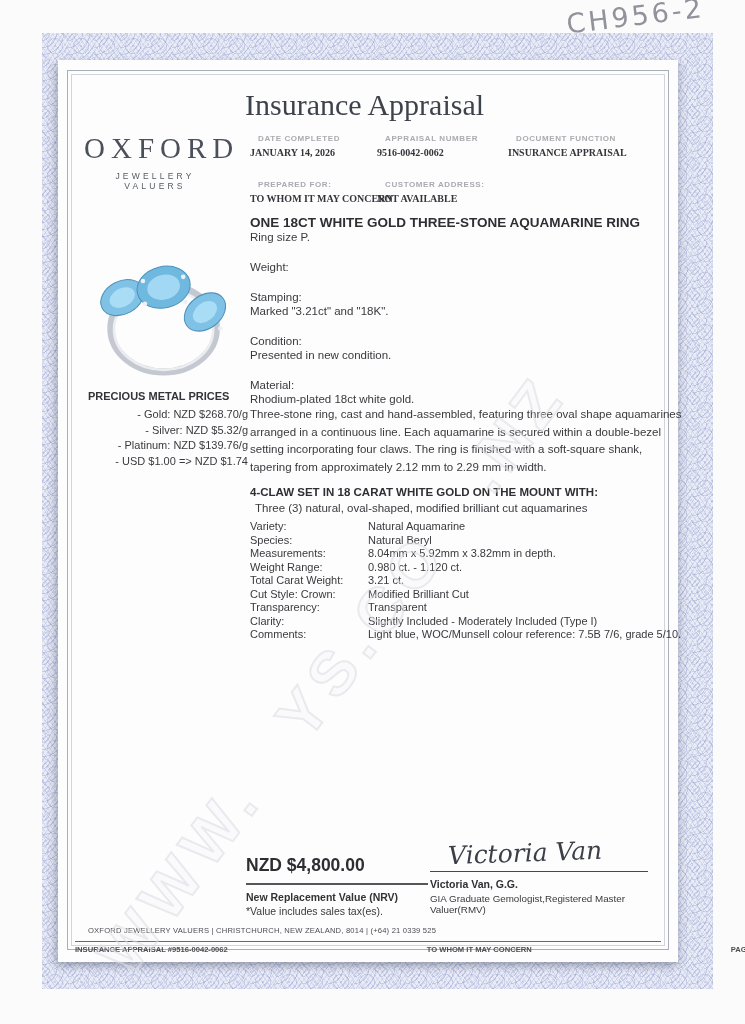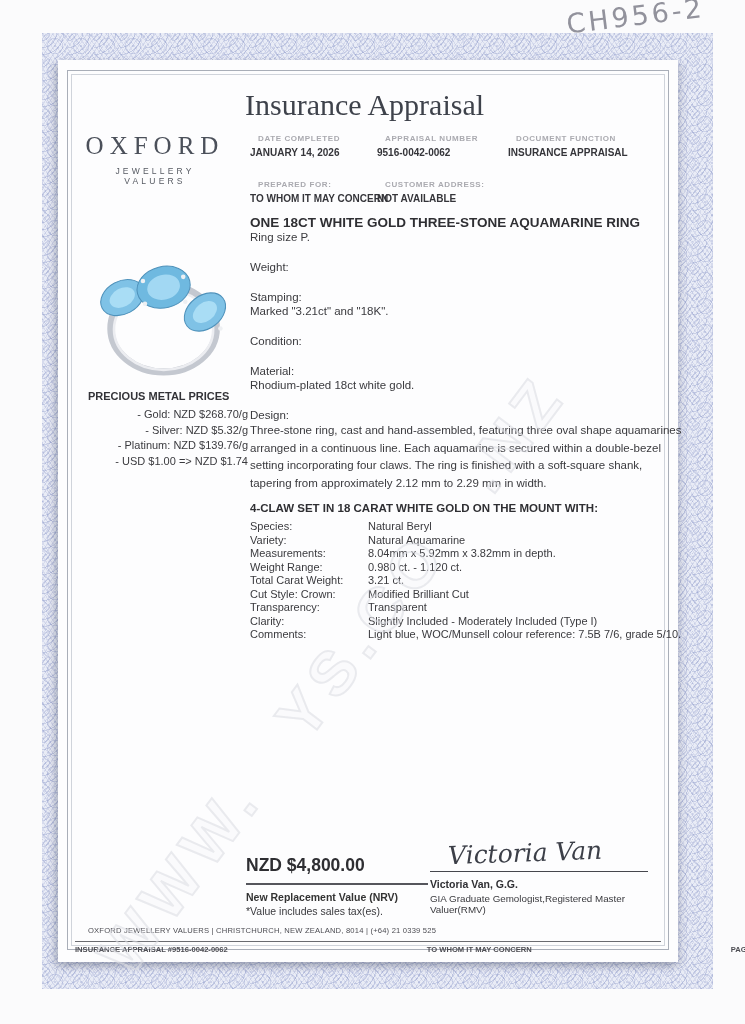--- a/index.html
+++ b/index.html
@@ -27,25 +27,25 @@
 
   
   .watermark{position:absolute;left:26px;top:884px;width:980px;transform:rotate(-53deg);transform-origin:0 0;
     font-size:62px;font-weight:bold;letter-spacing:9px;color:rgba(215,216,224,.12);
     -webkit-text-stroke:2px #dddee4;opacity:.6;white-space:nowrap;pointer-events:none;z-index:5;}
   .watermark span{margin-right:70px;}
 
   
   .doc-title{position:absolute;left:187px;top:28px;font-family:"Liberation Serif",serif;font-size:30px;color:#3e424b;}
   .logo{position:absolute;left:26px;top:72px;width:142px;text-align:center;}
-  .logo-name{font-family:"Liberation Serif",serif;font-size:25px;letter-spacing:6px;color:#4b505a;}
+  .logo-name{font-family:"Liberation Serif",serif;font-size:29px;letter-spacing:6px;color:#4b505a;}
   .logo-tag{font-size:8.5px;letter-spacing:3.2px;color:#565a62;margin-top:6px;}
 
   .meta-label{font-size:8px;letter-spacing:.6px;color:#aaaab0;font-weight:bold;padding-left:8px;}
-  .meta-value{font-size:10px;font-weight:bold;color:#35353a;margin-top:4px;}
+  .meta-value{font-size:10px;font-weight:bold;color:#35353a;margin-top:4px;font-family:Liberation Serif, serif;}
   .meta{position:absolute;}
 
   
   .main-col{position:absolute;left:192px;top:155px;width:438px;color:#3a3a3e;z-index:2;}
   .item-title{font-size:13.5px;font-weight:bold;color:#2f2f33;margin:0;}
   .sec-label{font-size:11.5px;line-height:14px;margin-top:16px;}
   .sec-text{font-size:11.5px;line-height:14px;}
   .sec-par{font-size:11.5px;line-height:17.5px;width:434px;}
   .mount-head{font-size:11.5px;font-weight:bold;margin-top:10px;color:#2f2f33;}
   .mount-sub{font-size:11.5px;margin-top:4px;padding-left:5px;}
@@ -166,40 +166,41 @@
       </div>
       <div>
         <div class="sec-label">Weight:</div>
       </div>
       <div>
         <div class="sec-label">Stamping:</div>
         <div class="sec-text">Marked "3.21ct" and "18K".</div>
       </div>
       <div>
         <div class="sec-label">Condition:</div>
+        <div class="sec-text">Presented in new condition.</div>
       </div>
       <div>
         <div class="sec-label">Material:</div>
         <div class="sec-text">Rhodium-plated 18ct white gold.</div>
       </div>
       <div>
-        <div class="sec-label">Design:</div>
         <div class="sec-par">Three-stone ring, cast and hand-assembled, featuring three oval shape aquamarines arranged in a continuous line. Each aquamarine is secured within a double-bezel setting incorporating four claws. The ring is finished with a soft-square shank, tapering from approximately 2.12 mm to 2.29 mm in width.</div>
       </div>
 
       <div class="mount-head">4-CLAW SET IN 18 CARAT WHITE GOLD ON THE MOUNT WITH:</div>
+      <div class="mount-sub">Three (3) natural, oval-shaped, modified brilliant cut aquamarines</div>
 
       <div class="gem-table">
+        <div class="gem-row">
+            <div class="gl">Variety:</div>
+            <div>Natural Aquamarine</div>
+          </div>
         <div class="gem-row">
             <div class="gl">Species:</div>
             <div>Natural Beryl</div>
-          </div>
-        <div class="gem-row">
-            <div class="gl">Variety:</div>
-            <div>Natural Aquamarine</div>
           </div>
         <div class="gem-row">
             <div class="gl">Measurements:</div>
             <div>8.04mm x 5.92mm x 3.82mm in depth.</div>
           </div>
         <div class="gem-row">
             <div class="gl">Weight Range:</div>
             <div>0.980 ct. - 1.120 ct.</div>
           </div>
         <div class="gem-row">

